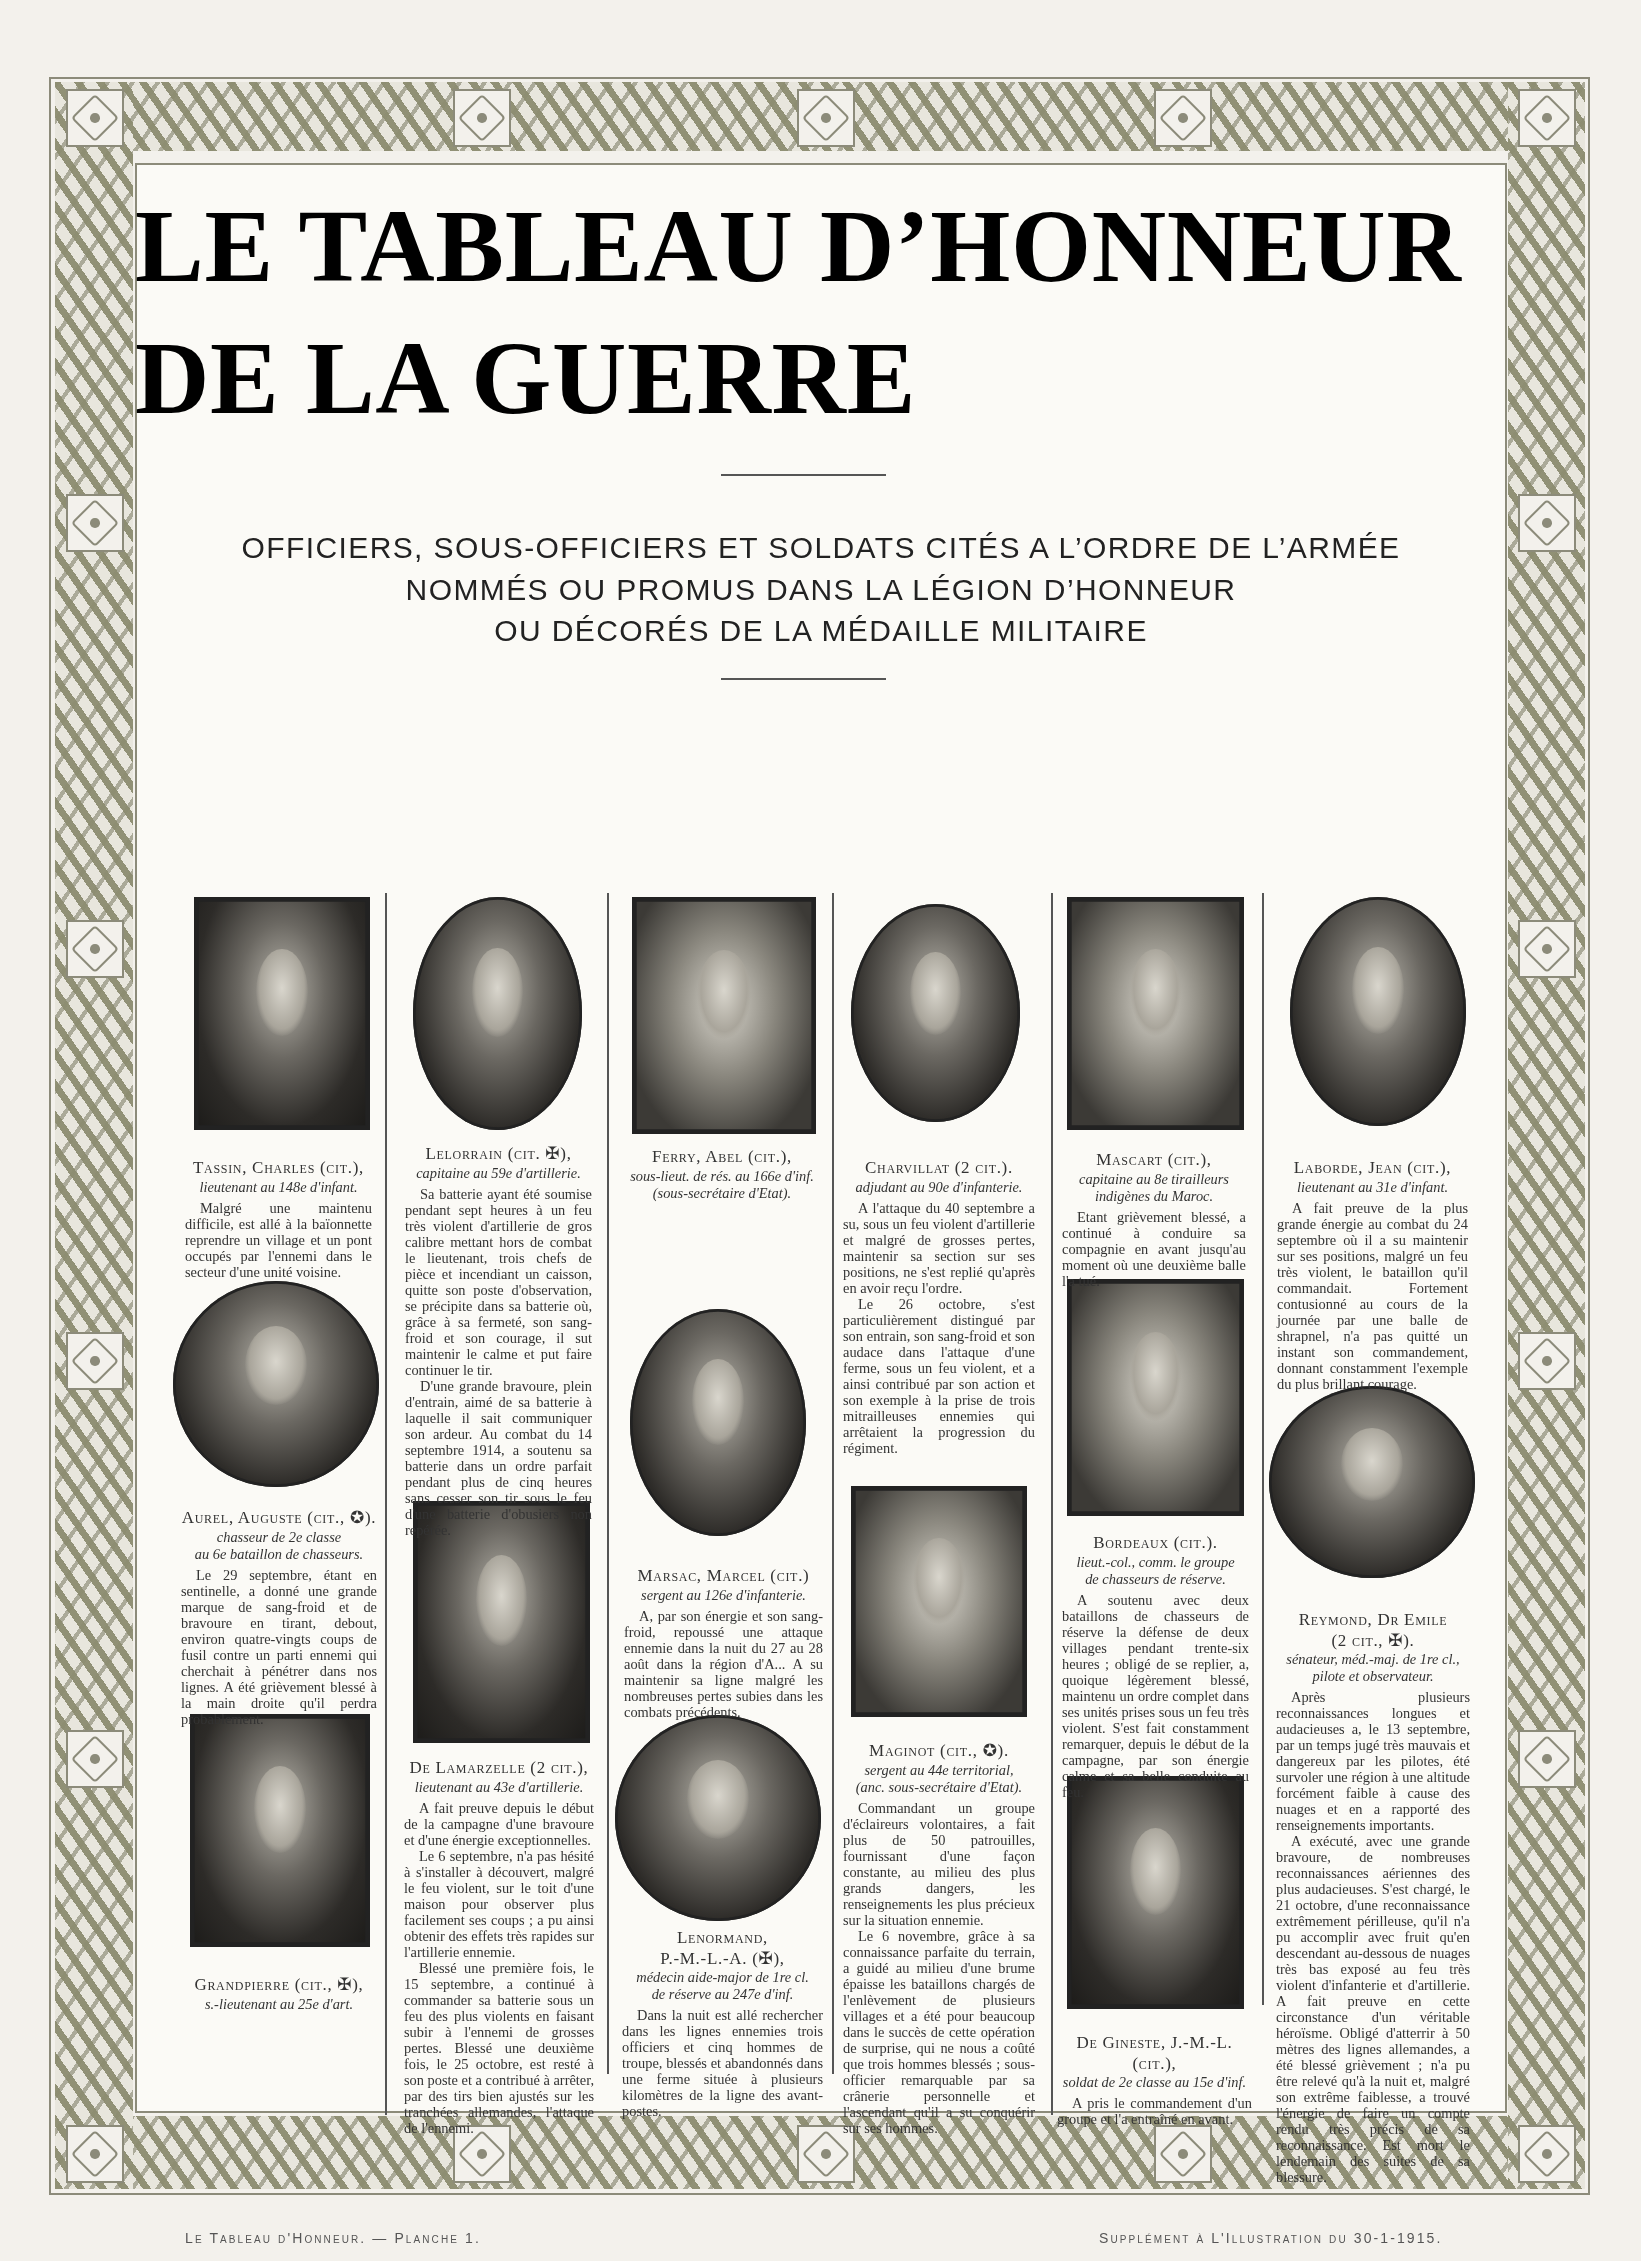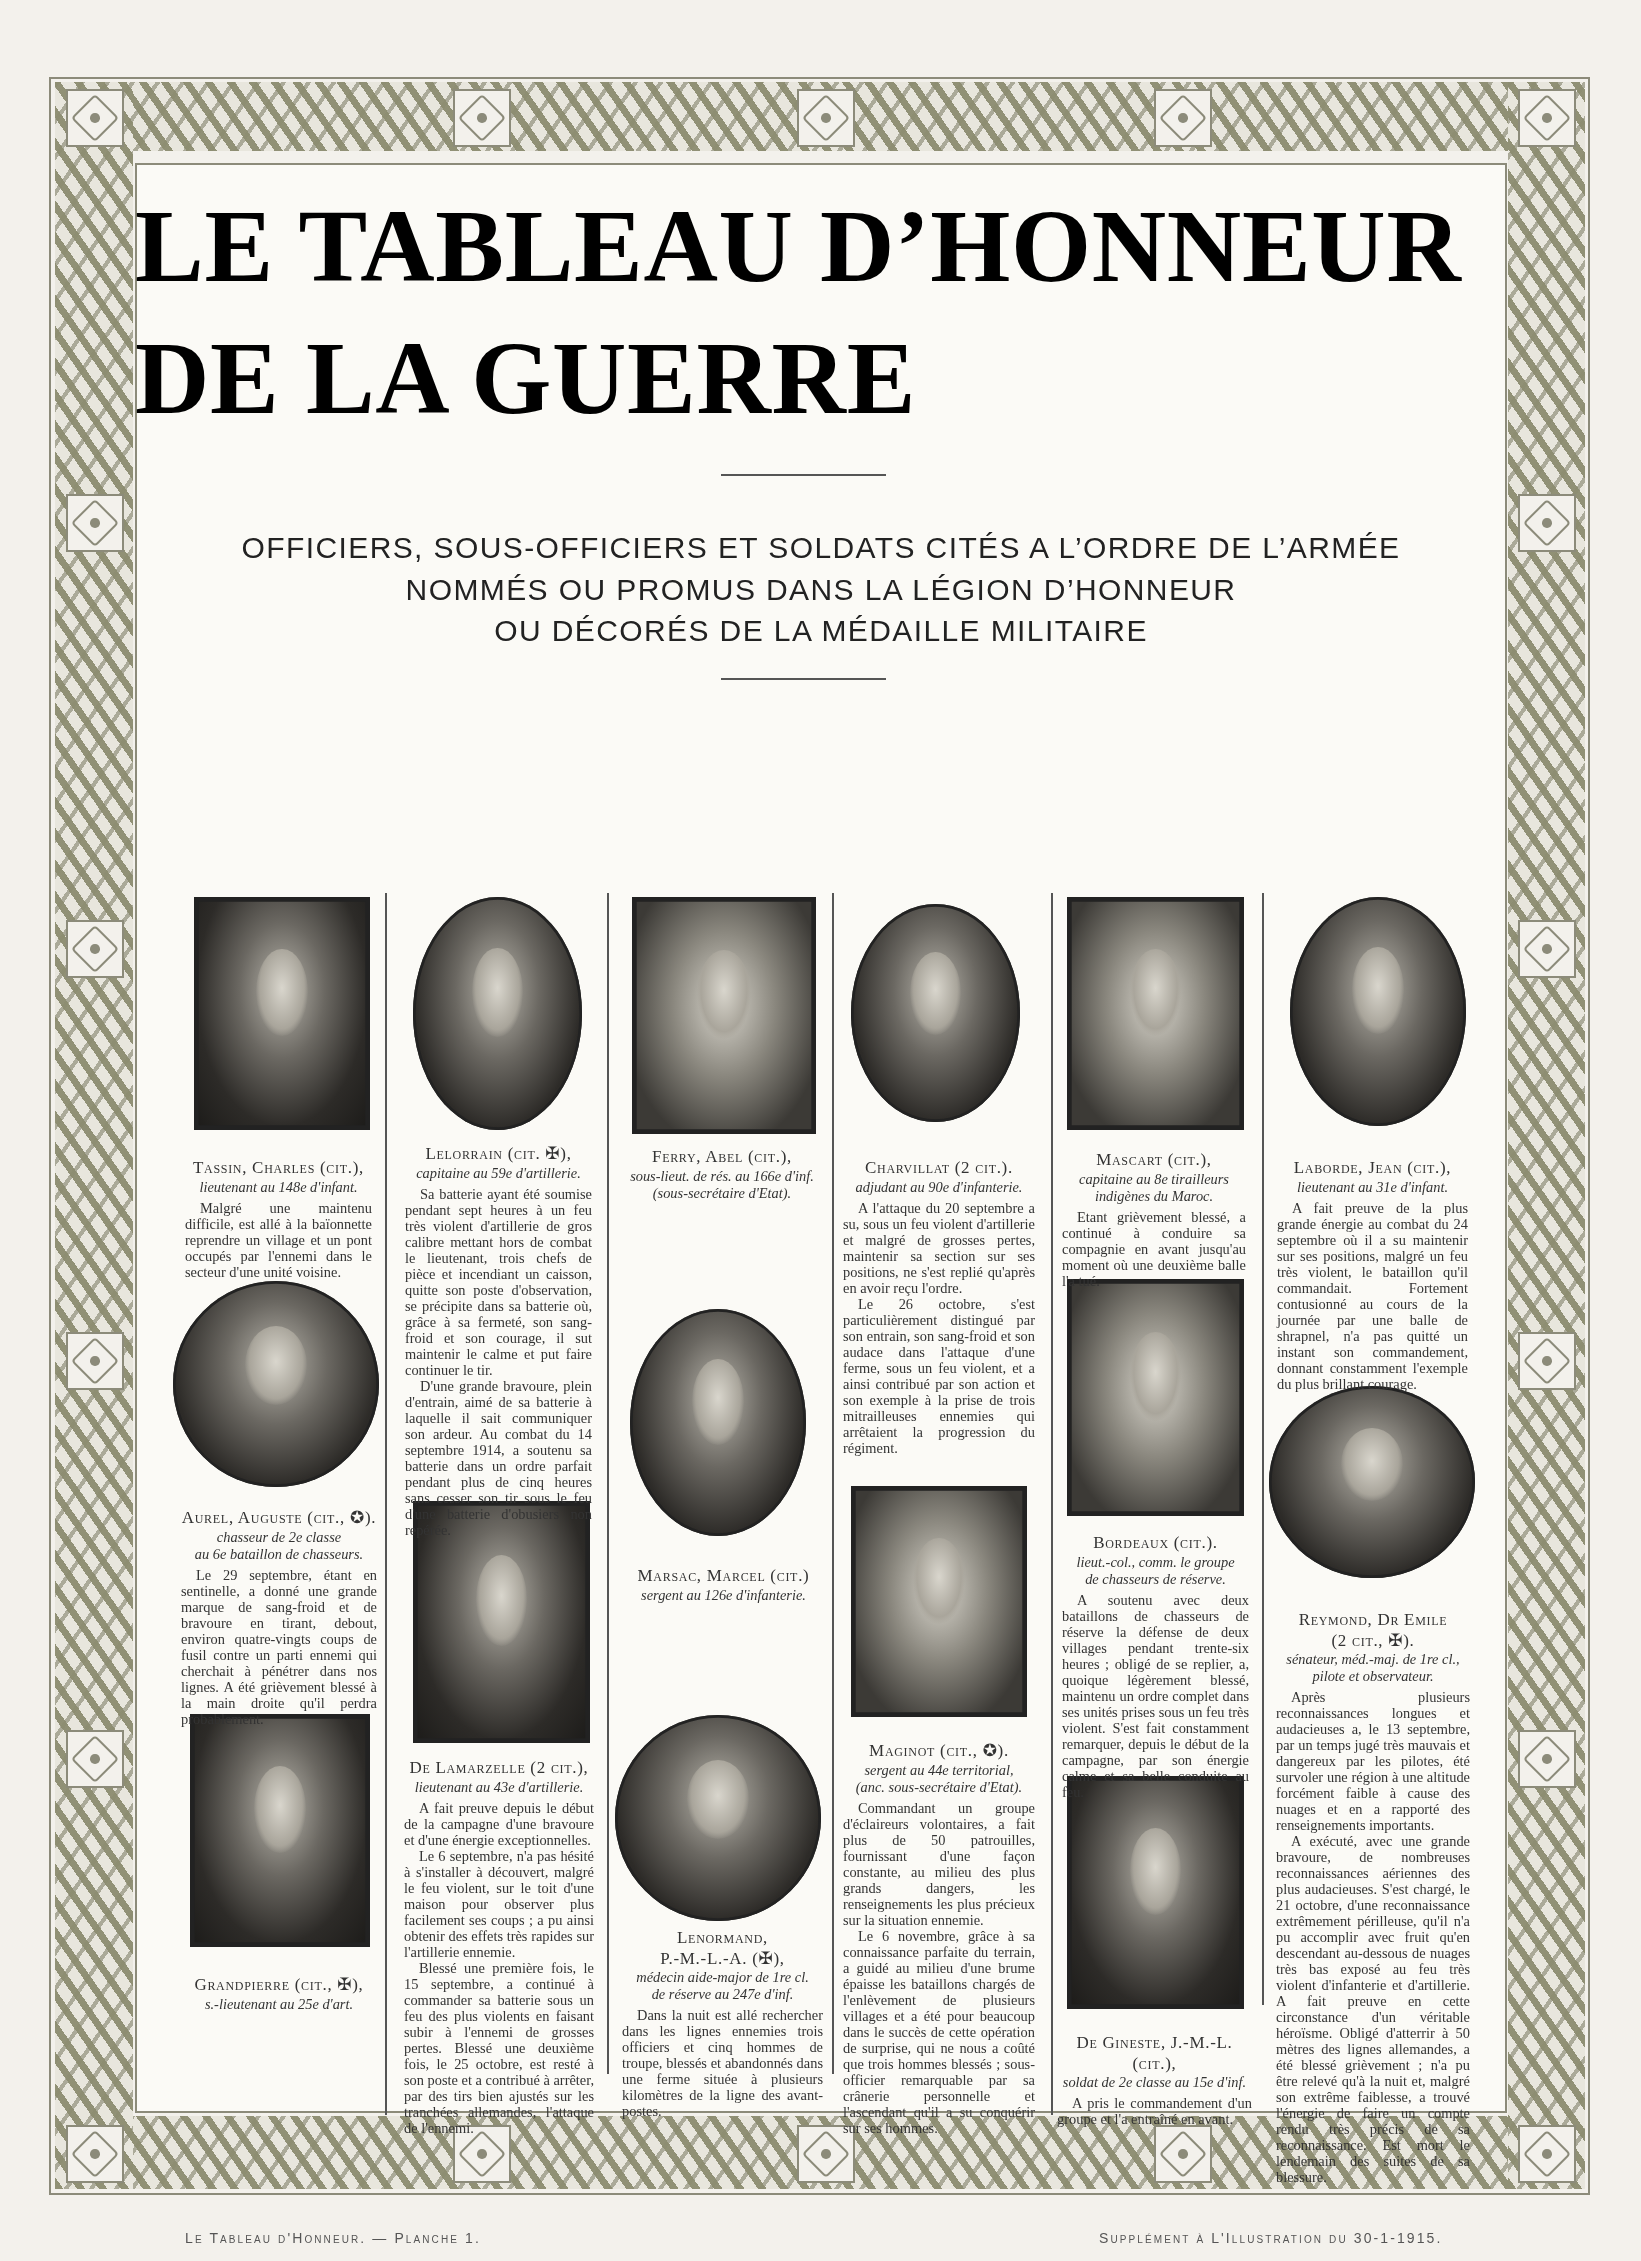--- a/index.html
+++ b/index.html
@@ -119,21 +119,21 @@
 <div class="entry" style="left:626px;top:1147px;width:192px;">
   <div class="name">Ferry, Abel (cit.),</div>
   <div class="rank">sous-lieut. de rés. au 166e d'inf.</div>
   <div class="rank">(sous-secrétaire d'Etat).</div>
 </div>
 
 <div class="entry" style="left:843px;top:1158px;width:192px;">
   <div class="name">Charvillat (2 cit.).</div>
   <div class="rank">adjudant au 90e d'infanterie.</div>
   <div class="body">
-    <p>A l'attaque du 20 septembre a su, sous un feu violent d'artillerie et malgré de grosses pertes, maintenir sa section sur ses positions, ne s'est replié qu'après en avoir reçu l'ordre.</p>
+    <p>A l'attaque du 40 septembre a su, sous un feu violent d'artillerie et malgré de grosses pertes, maintenir sa section sur ses positions, ne s'est replié qu'après en avoir reçu l'ordre.</p>
     <p>Le 26 octobre, s'est particulièrement distingué par son entrain, son sang-froid et son audace dans l'attaque d'une ferme, sous un feu violent, et a ainsi contribué par son action et son exemple à la prise de trois mitrailleuses ennemies qui arrêtaient la progression du régiment.</p>
   </div>
 </div>
 
 <div class="entry" style="left:1062px;top:1150px;width:184px;">
   <div class="name">Mascart (cit.),</div>
   <div class="rank">capitaine au 8e tirailleurs</div>
   <div class="rank">indigènes du Maroc.</div>
   <div class="body">
       <p>Etant grièvement blessé, a continué à conduire sa compagnie en avant jusqu'au moment où une deuxième balle l'a tué.</p>
@@ -163,20 +163,23 @@
   <div class="body">
     <p>A fait preuve depuis le début de la campagne d'une bravoure et d'une énergie exceptionnelles.</p>
     <p>Le 6 septembre, n'a pas hésité à s'installer à découvert, malgré le feu violent, sur le toit d'une maison pour observer plus facilement ses coups ; a pu ainsi obtenir des effets très rapides sur l'artillerie ennemie.</p>
     <p>Blessé une première fois, le 15 septembre, a continué à commander sa batterie sous un feu des plus violents en faisant subir à l'ennemi de grosses pertes. Blessé une deuxième fois, le 25 octobre, est resté à son poste et a contribué à arrêter, par des tirs bien ajustés sur les tranchées allemandes, l'attaque de l'ennemi.</p>
   </div>
 </div>
 
 <div class="entry" style="left:624px;top:1566px;width:199px;">
   <div class="name">Marsac, Marcel (cit.)</div>
   <div class="rank">sergent au 126e d'infanterie.</div>
+  <div class="body">
+      <p>A, par son énergie et son sang-froid, repoussé une attaque ennemie dans la nuit du 27 au 28 août dans la région d'A... A su maintenir sa ligne malgré les nombreuses pertes subies dans les combats précédents.</p>
+    </div>
 </div>
 
 <div class="entry" style="left:843px;top:1741px;width:192px;">
   <div class="name">Maginot (cit., ✪).</div>
   <div class="rank">sergent au 44e territorial,</div>
   <div class="rank">(anc. sous-secrétaire d'Etat).</div>
   <div class="body">
     <p>Commandant un groupe d'éclaireurs volontaires, a fait plus de 50 patrouilles, fournissant d'une façon constante, au milieu des plus grands dangers, les renseignements les plus précieux sur la situation ennemie.</p>
     <p>Le 6 novembre, grâce à sa connaissance parfaite du terrain, a guidé au milieu d'une brume épaisse les bataillons chargés de l'enlèvement de plusieurs villages et a été pour beaucoup dans le succès de cette opération de surprise, qui ne nous a coûté que trois hommes blessés ; sous-officier remarquable par sa crânerie personnelle et l'ascendant qu'il a su conquérir sur ses hommes.</p>
   </div>

